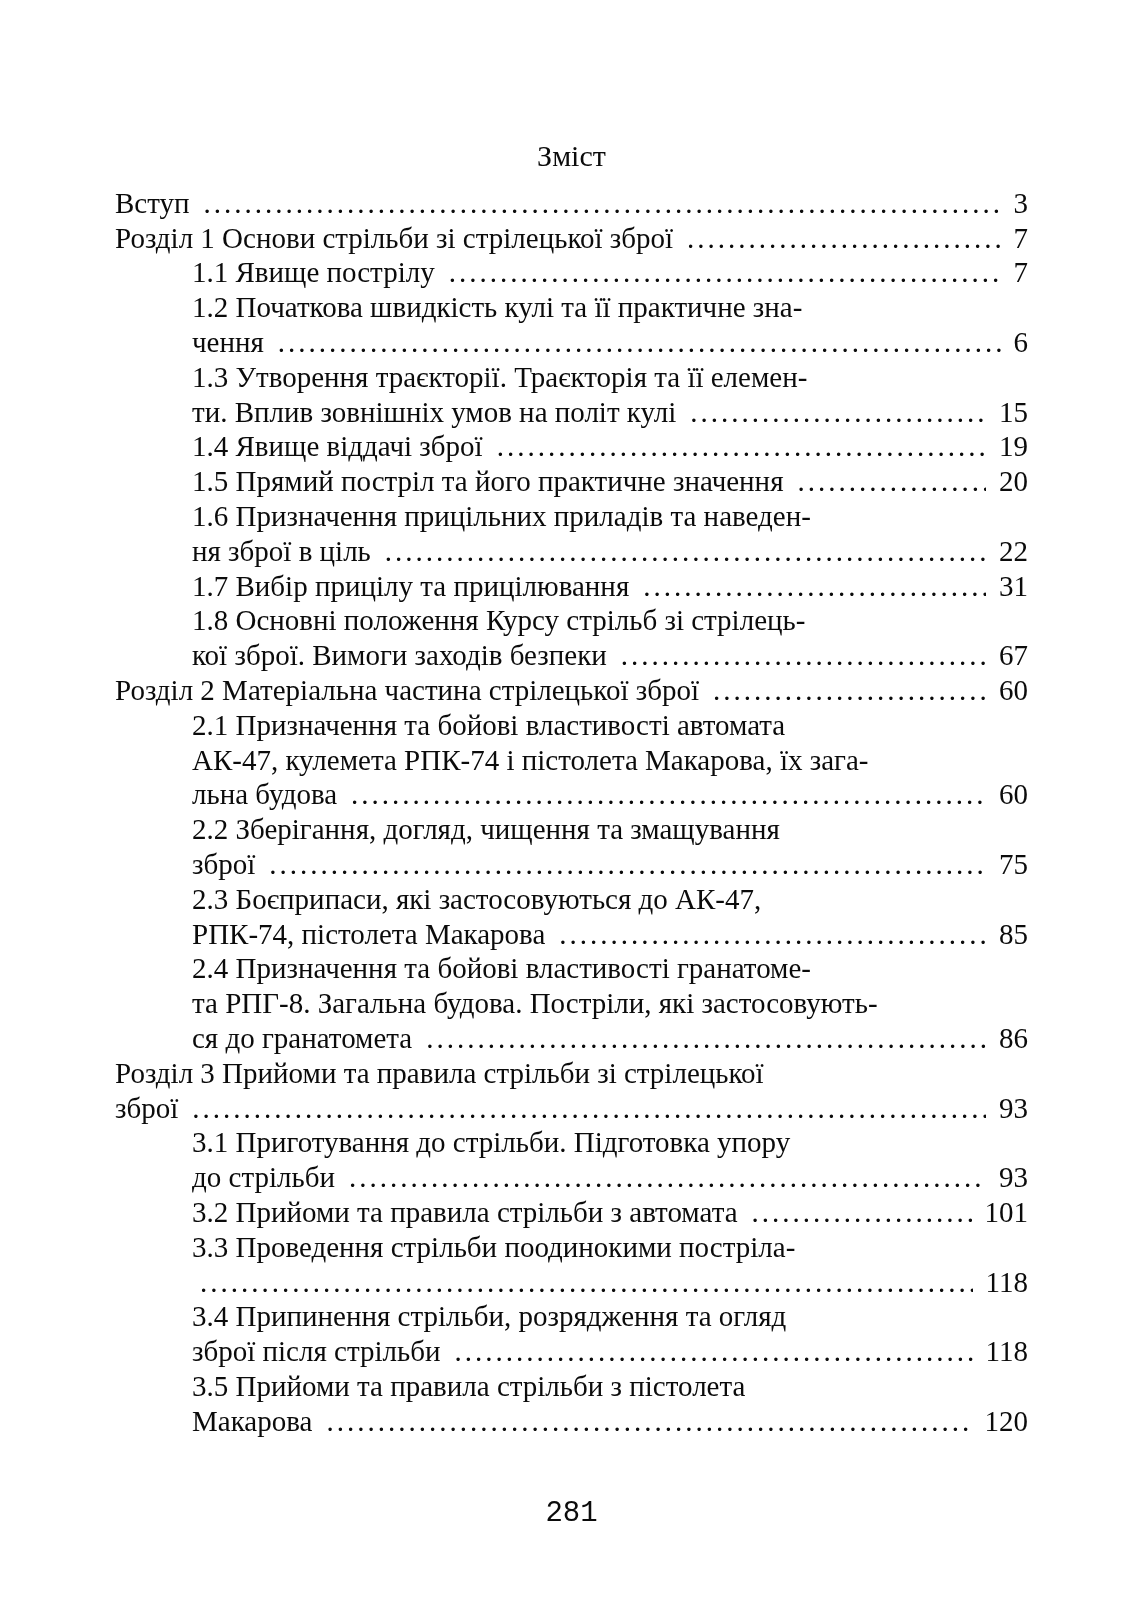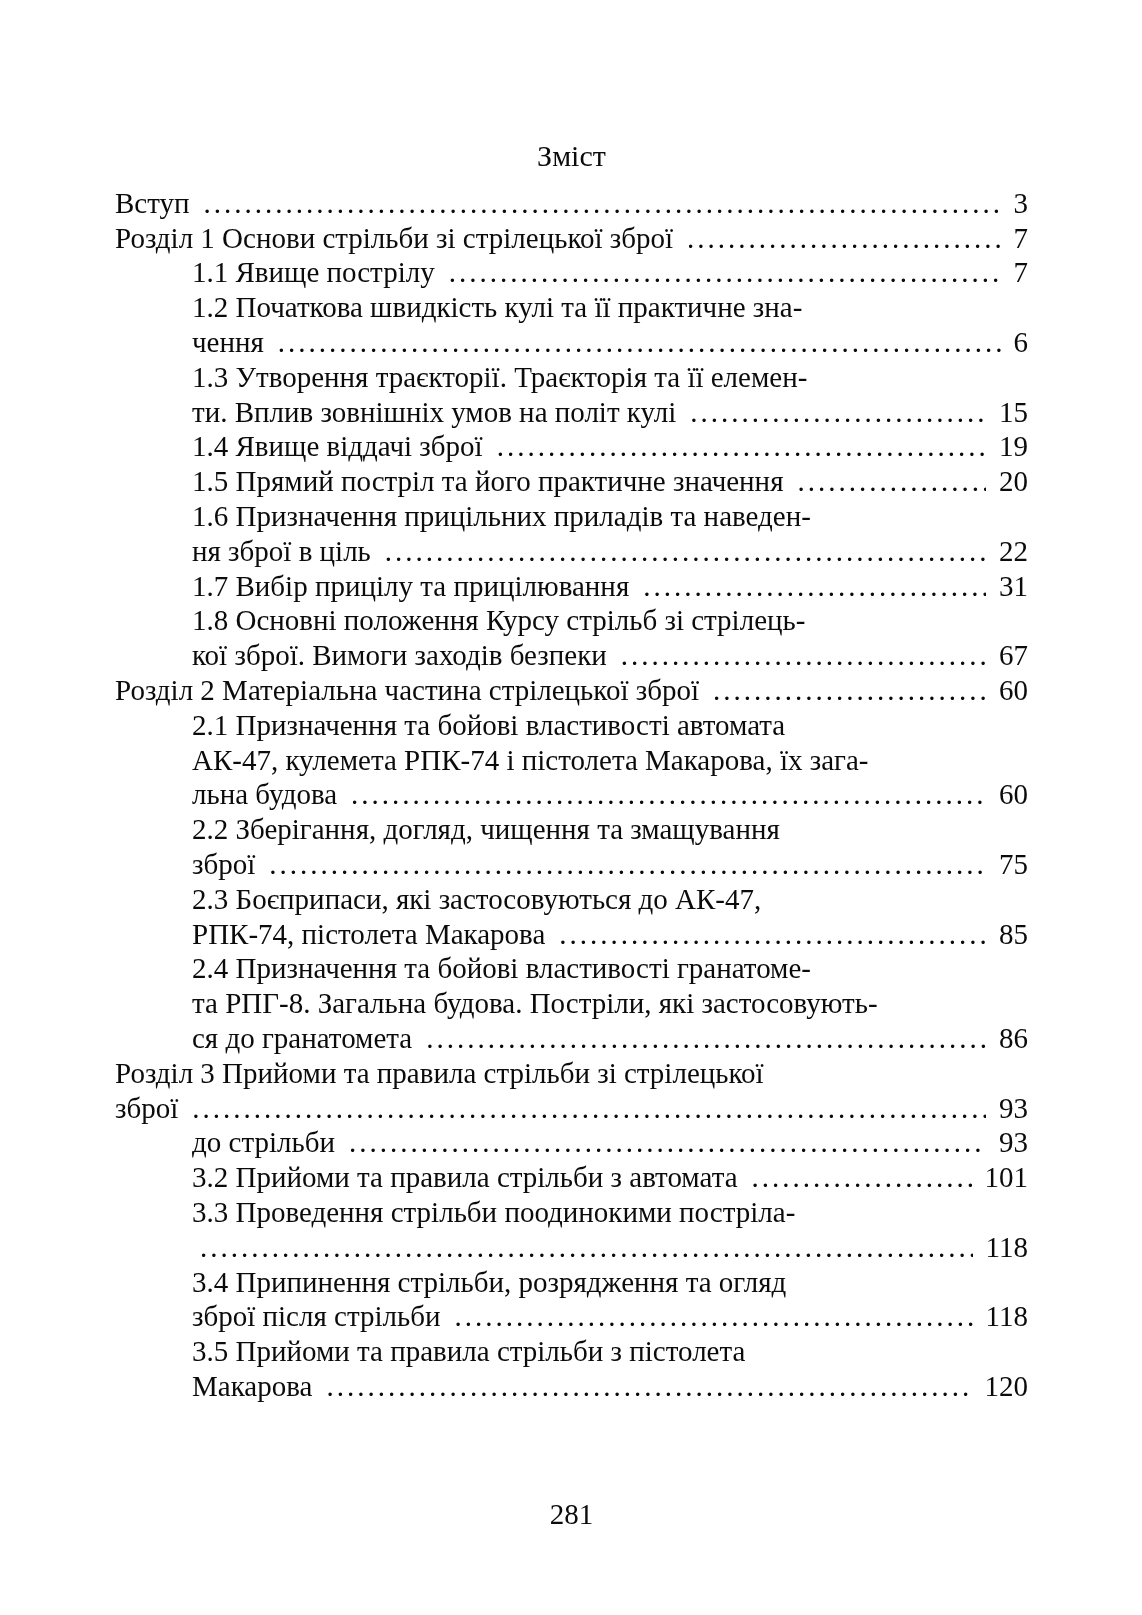--- a/index.html
+++ b/index.html
@@ -62,20 +62,21 @@
     text-align: right;
   }
   .footer {
     position: absolute;
     left: 115px;
     width: 913px;
     top: 1497px;
     font-size: 29px;
     line-height: 34.8px;
     text-align: center;
+    font-family: Liberation Mono, monospace;
   }
 </style>
 </head>
 <body>
 
 <div class="page">
   <div class="content">
     <div class="title">Зміст</div>
     <div>
         <div class="toc-line">
@@ -185,20 +186,23 @@
         </div>
         <div class="toc-line">
           <span class="toc-text">Розділ 3 Прийоми та правила стрільби зі стрілецької</span>
         </div>
         <div class="toc-line">
           <span class="toc-text">зброї</span>
           <span class="leader"></span>
           <span class="toc-page">93</span>
         </div>
         <div class="toc-line indent">
+          <span class="toc-text">3.1 Приготування до стрільби. Підготовка упору</span>
+        </div>
+        <div class="toc-line indent">
           <span class="toc-text">до стрільби</span>
           <span class="leader"></span>
           <span class="toc-page">93</span>
         </div>
         <div class="toc-line indent">
           <span class="toc-text">3.2 Прийоми та правила стрільби з автомата</span>
           <span class="leader"></span>
           <span class="toc-page">101</span>
         </div>
         <div class="toc-line indent">

